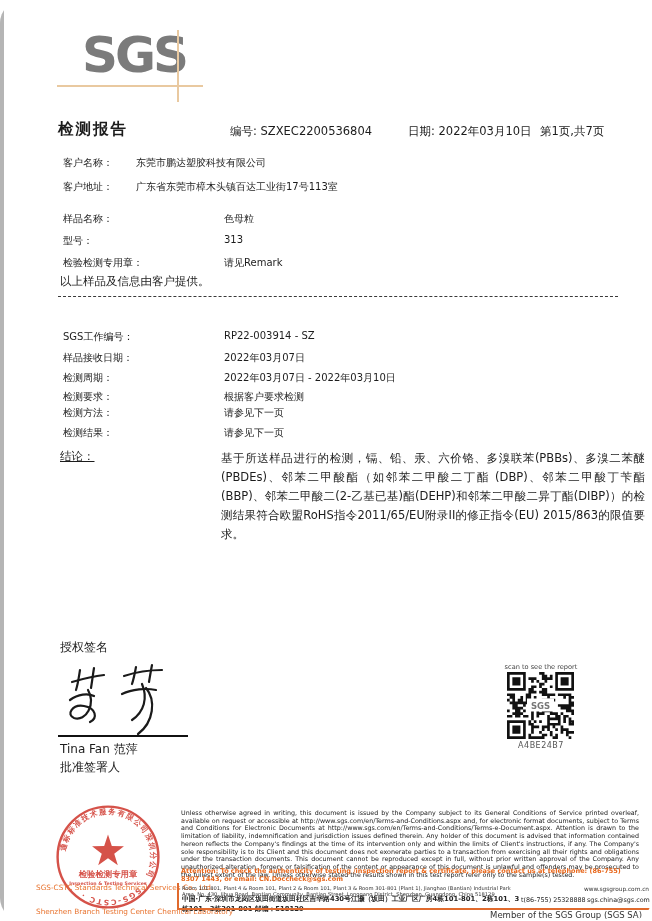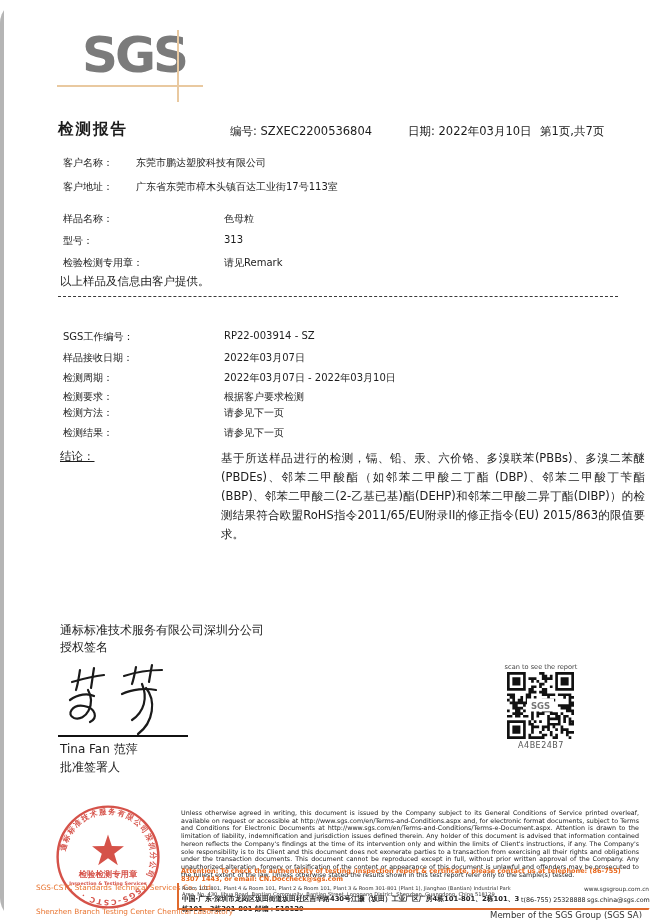--- a/index.html
+++ b/index.html
@@ -110,21 +110,20 @@
     <span class="lbl">检测方法：</span>
     <span class="val-b">请参见下一页</span>
   </div>
   <div class="row" style="top:426px">
     <span class="lbl">检测结果：</span>
     <span class="val-b">请参见下一页</span>
   </div>
   <div class="concl-label">结论：</div>
   <div class="concl-text">基于所送样品进行的检测，镉、铅、汞、六价铬、多溴联苯(PBBs)、多溴二苯醚(PBDEs)、邻苯二甲酸酯（如邻苯二甲酸二丁酯 (DBP)、邻苯二甲酸丁苄酯(BBP)、邻苯二甲酸二(2-乙基已基)酯(DEHP)和邻苯二甲酸二异丁酯(DIBP)）的检测结果符合欧盟RoHS指令2011/65/EU附录II的修正指令(EU) 2015/863的限值要求。</div>
 
-  <div class="sig-company">通标标准技术服务有限公司深圳分公司</div>
   <div class="sig-auth">授权签名</div>
   <svg class="sig-svg" width="150" height="78" viewBox="0 0 150 78" fill="none" stroke="#1a1a1a" stroke-width="2.2" stroke-linecap="round">
     <path d="M14,22 C24,19 36,16 46,15"></path>
     <path d="M22,10 C21,16 20,24 18,30"></path>
     <path d="M36,8 C35,14 34,22 33,28"></path>
     <path d="M12,40 C20,34 30,33 36,36"></path>
     <path d="M30,30 C38,44 28,62 16,58 C8,55 14,44 26,46 C38,48 40,58 32,62"></path>
     <path d="M66,16 C78,12 92,10 104,10"></path>
     <path d="M78,7 C77,12 76,18 74,24"></path>
     <path d="M94,5 C93,10 92,16 91,22"></path>

